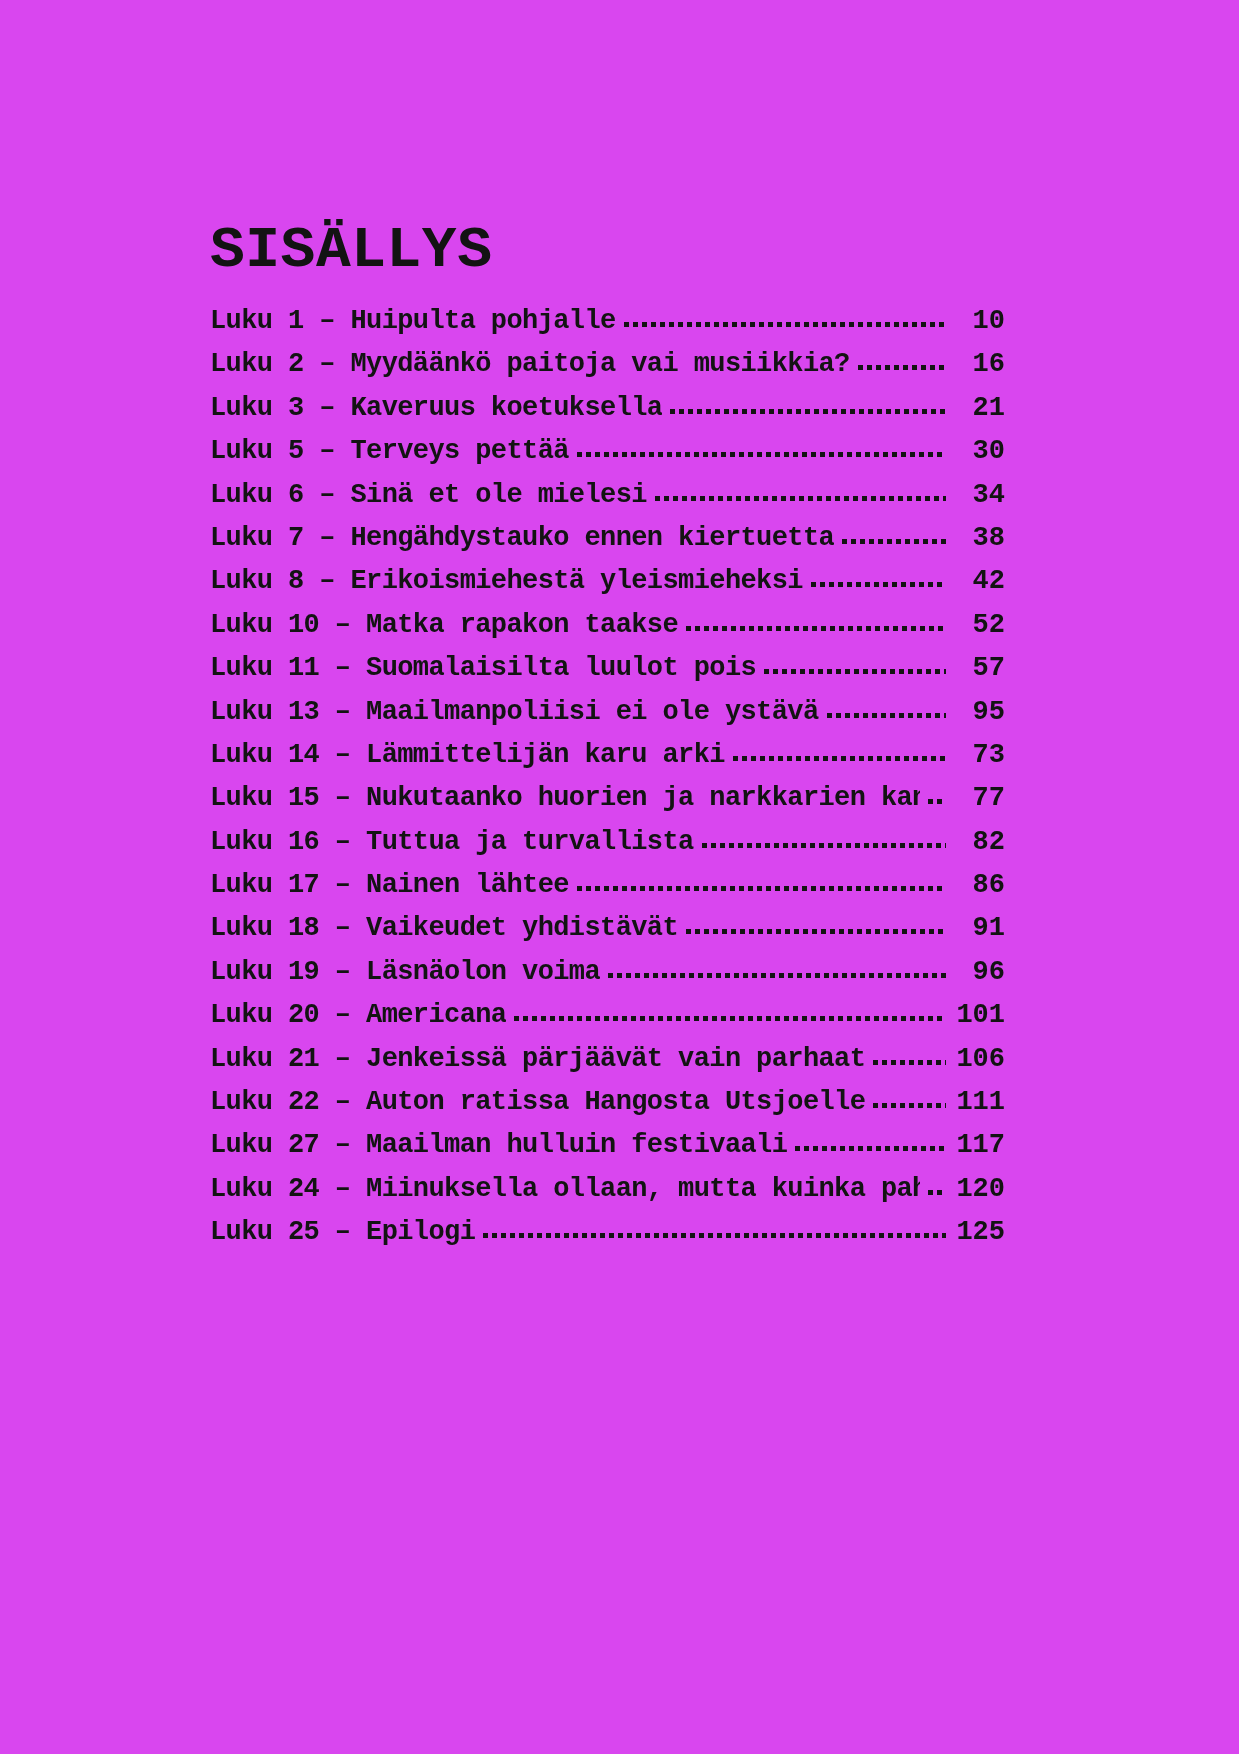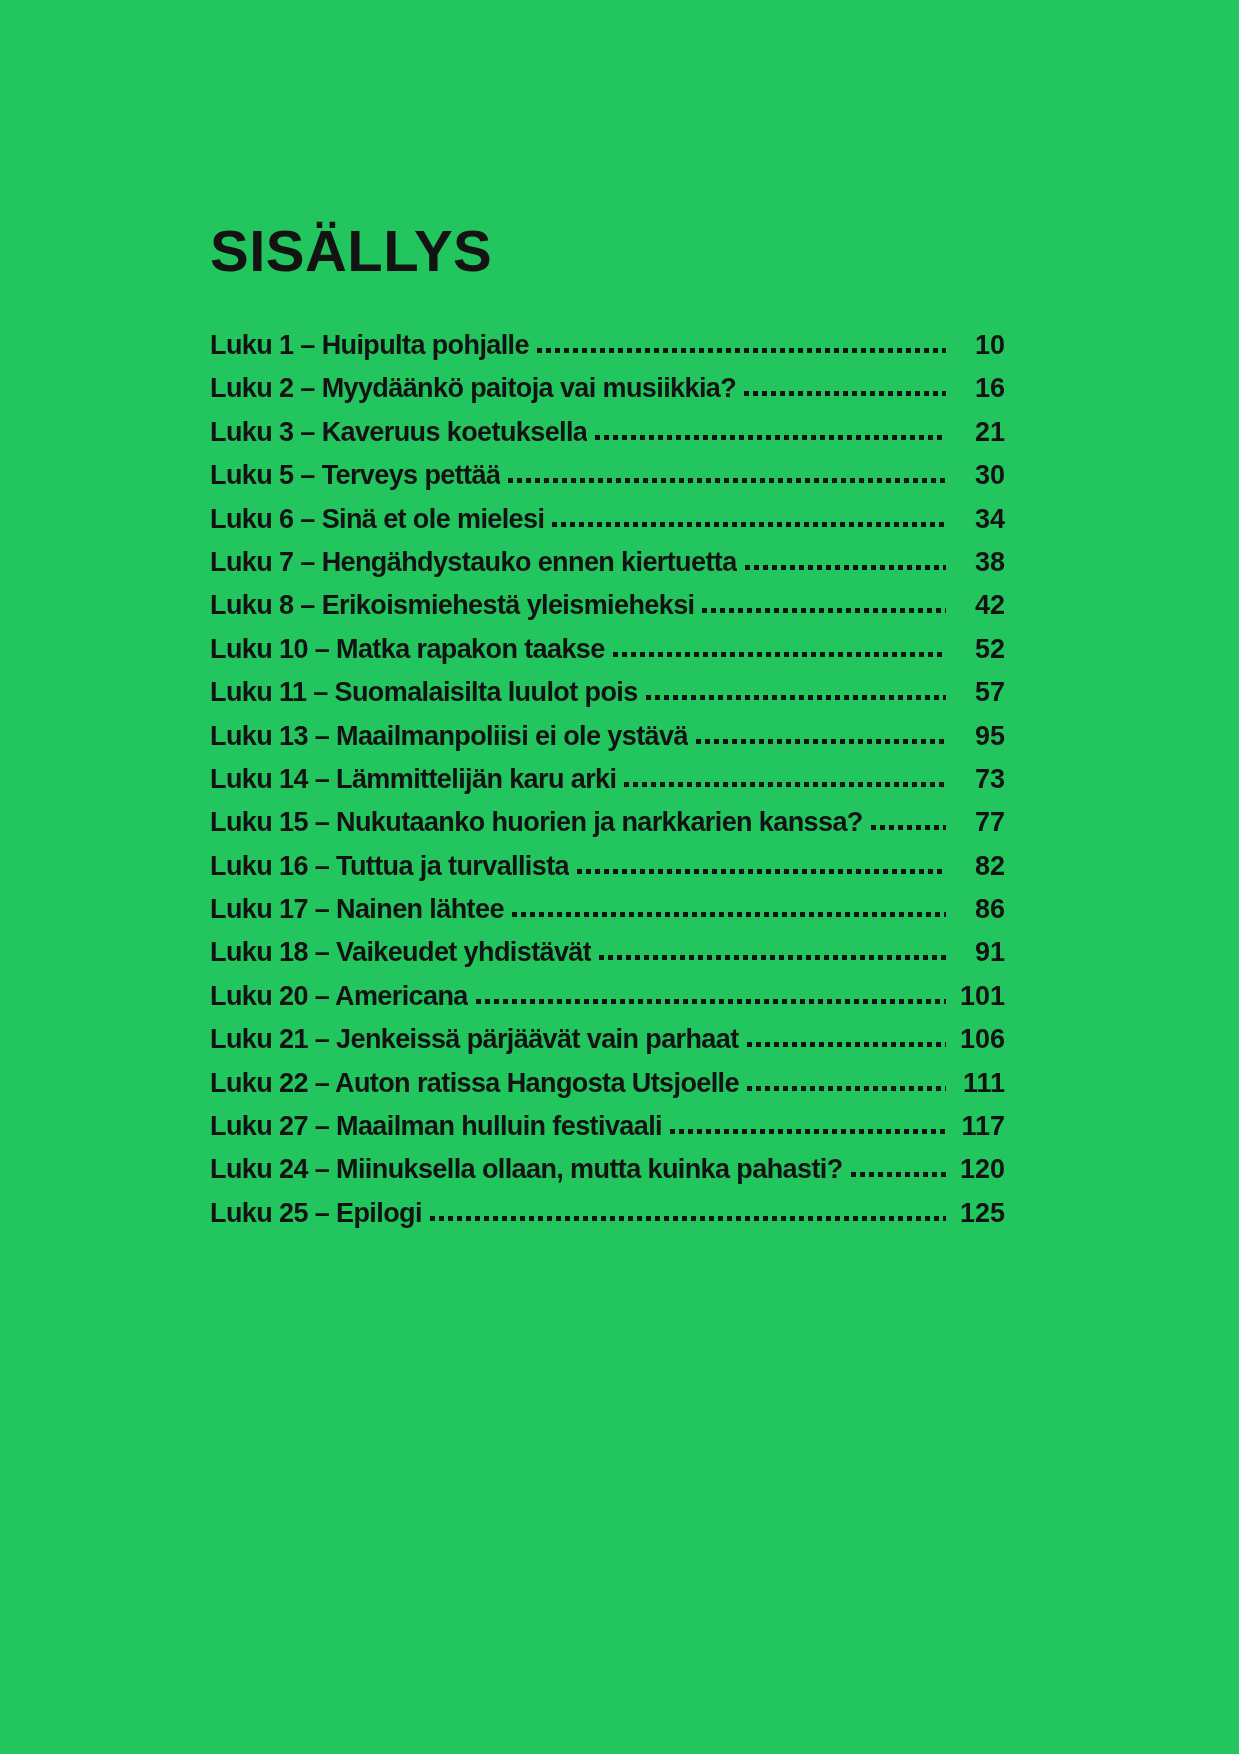--- a/index.html
+++ b/index.html
@@ -1,39 +1,39 @@
 <!DOCTYPE html>
 <html><head>
 <meta charset="utf-8">
 <style>
   * { margin: 0; padding: 0; box-sizing: border-box; }
   html, body { background: #ffffff; }
   .page {
     position: relative;
     width: 1239px;
     height: 1754px;
-    background: #22c55e;
+    background: #d946ef;
     overflow: hidden;
-    font-family: Liberation Sans, sans-serif;
+    font-family: Liberation Mono, monospace;
     color: #131313;
   }
   .content {
     padding-left: 210px;
     padding-right: 234px;
     padding-top: 222px;
   }
   .title {
     font-size: 58px;
     font-weight: 800;
     line-height: 1;
     letter-spacing: 0.5px;
     color: #131313;
   }
   .toc-list {
-    margin-top: 50px;
+    margin-top: 26px;
   }
   .toc-row {
     display: flex;
     align-items: baseline;
     height: 43.4px;
     font-size: 27px;
     font-weight: 700;
     line-height: 1.15;
     letter-spacing: -0.6px;
     white-space: nowrap;
@@ -151,20 +151,25 @@
     <span class="toc-dots"></span>
     <span class="toc-page">86</span>
   </div>
 
   <div class="toc-row">
     <span class="toc-label">Luku 18 – Vaikeudet yhdistävät</span>
     <span class="toc-dots"></span>
     <span class="toc-page">91</span>
   </div>
 
+  <div class="toc-row">
+    <span class="toc-label">Luku 19 – Läsnäolon voima</span>
+    <span class="toc-dots"></span>
+    <span class="toc-page">96</span>
+  </div>
 
   <div class="toc-row">
     <span class="toc-label">Luku 20 – Americana</span>
     <span class="toc-dots"></span>
     <span class="toc-page">101</span>
   </div>
 
   <div class="toc-row">
     <span class="toc-label">Luku 21 – Jenkeissä pärjäävät vain parhaat</span>
     <span class="toc-dots"></span>

